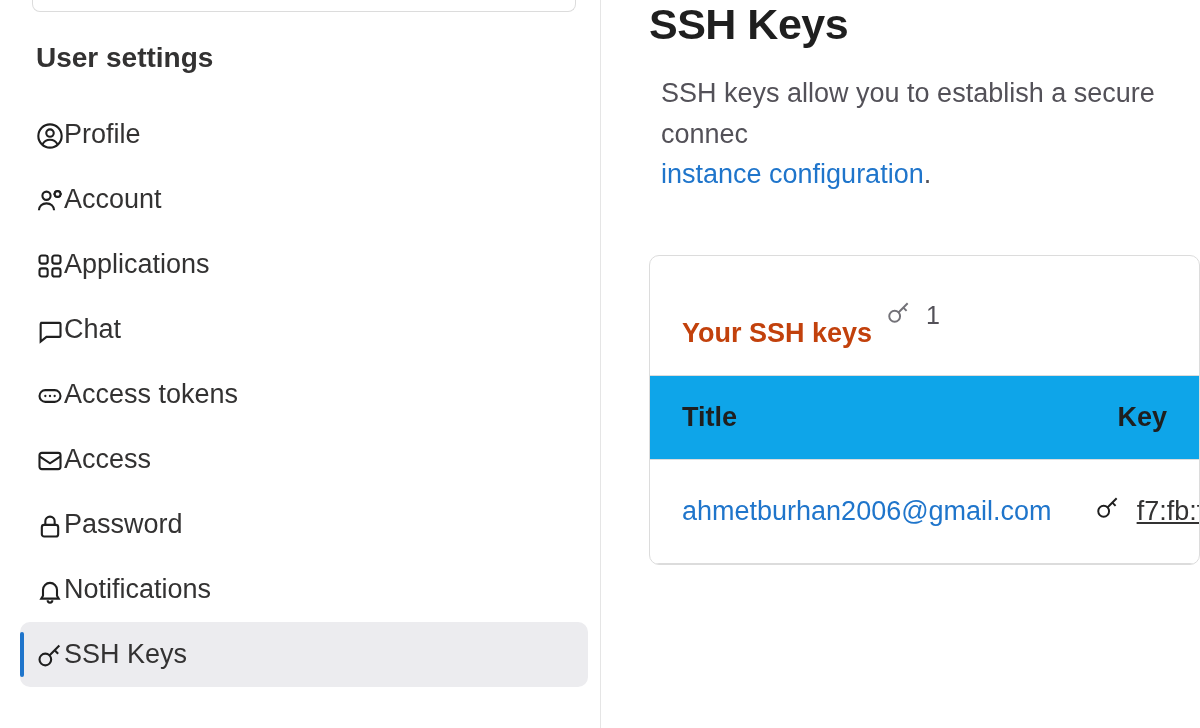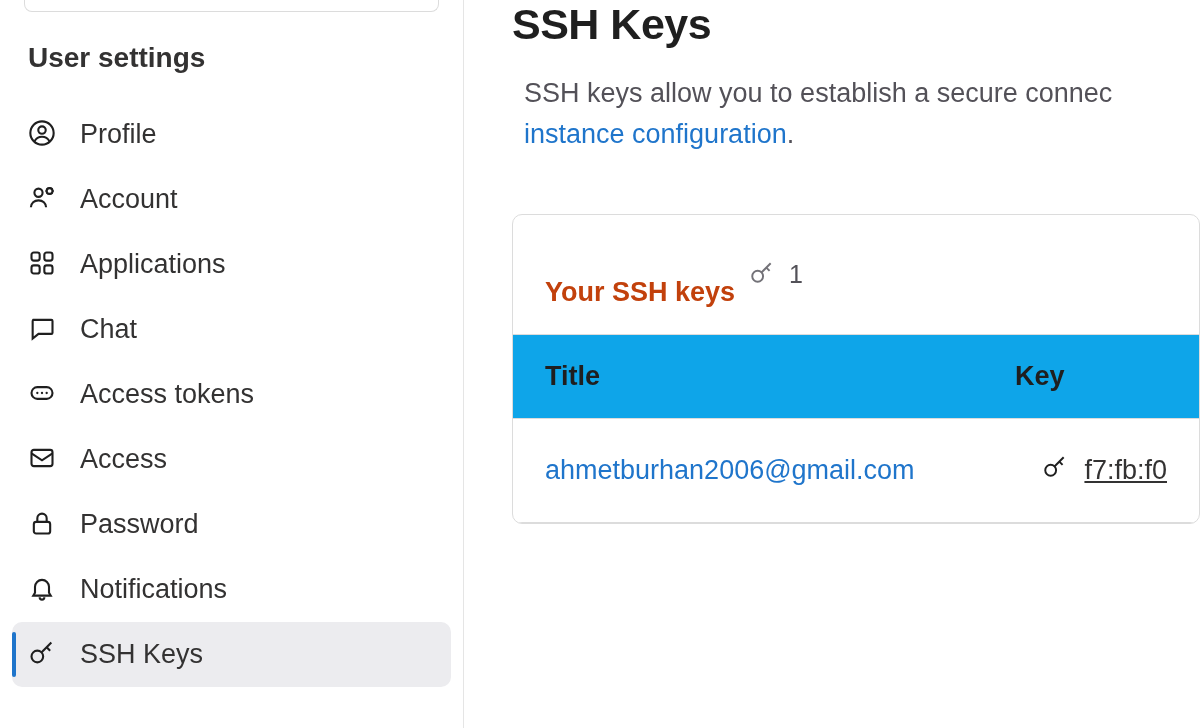--- a/index.html
+++ b/index.html
@@ -10,24 +10,25 @@
     body {
       font-family: -apple-system, BlinkMacSystemFont, "Segoe UI", Helvetica, Arial, sans-serif;
       color: #303030;
       background: #ffffff;
       display: flex;
       height: 728px;
       width: 1200px;
       overflow: hidden;
     }
     .sidebar {
-      width: 464px;
+      width: 593px;
       border-right: 1.5px solid #e5e5e5;
       padding: 0 0 20px 0;
       flex-shrink: 0;
+      margin-left: 8px;
     }
     .search-outline {
       margin: 0 24px 30px 24px;
       height: 12px;
       border: 1.5px solid #dcdcdc;
       border-top: none;
       border-radius: 0 0 8px 8px;
     }
     .sidebar-heading {
       font-size: 28px;
@@ -35,22 +36,21 @@
       color: #333232;
       padding: 0 0 0 28px;
       margin-bottom: 28px;
     }
     .nav-list {
       list-style: none;
       padding: 0 12px 0 12px;
     }
     .nav-item {
       display: flex;
-      align-items: flex-start;
-      gap: 24px;
+      align-items: flex-end;
       padding: 17px 16px;
       border-radius: 10px;
       cursor: pointer;
       position: relative;
     }
     .nav-item.active {
       background: #ececef;
     }
     .nav-item.active::before {
       content: '';

